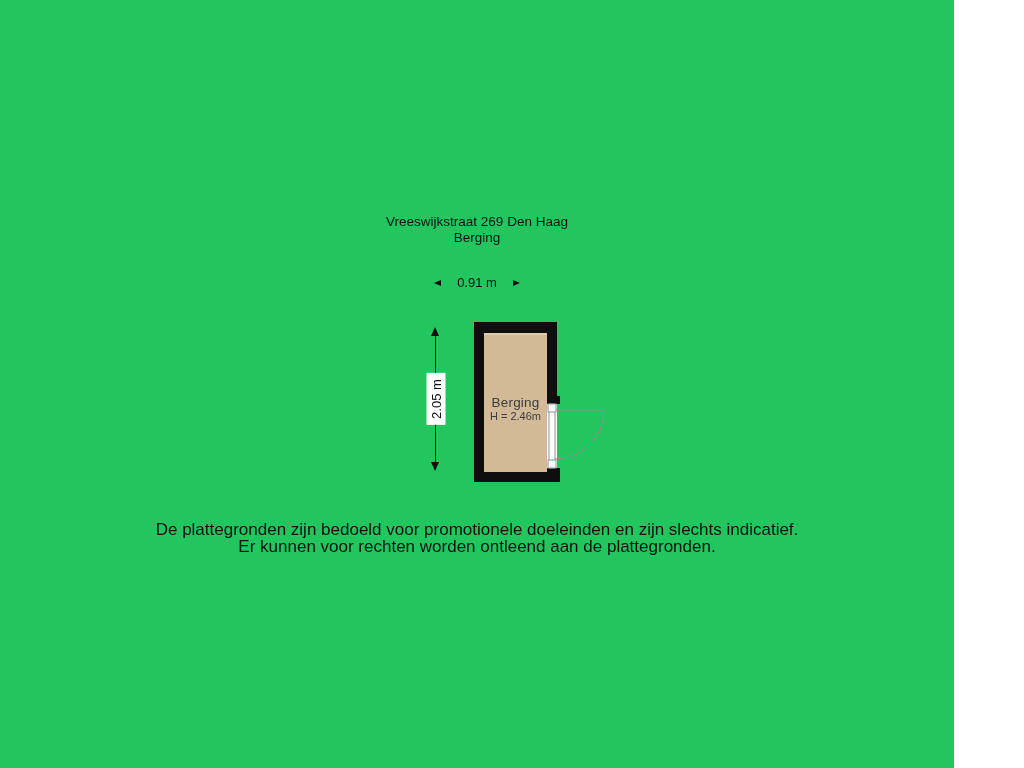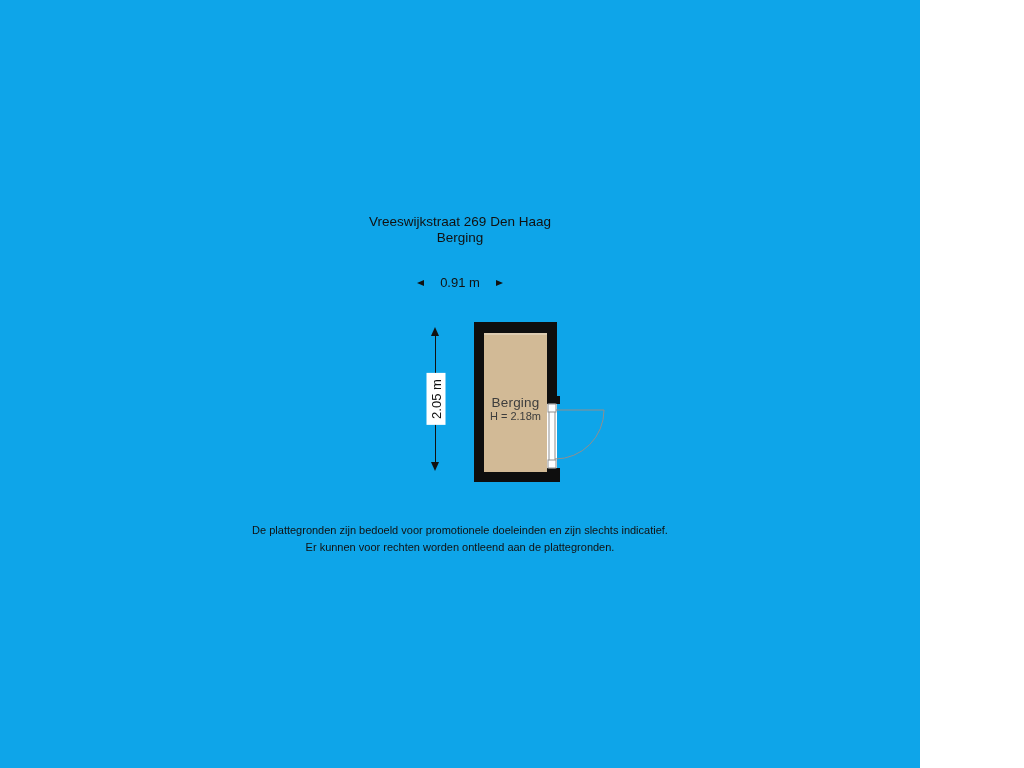--- a/index.html
+++ b/index.html
@@ -6,22 +6,23 @@
     margin: 0;
     padding: 0;
     background: #ffffff;
     font-family: "Liberation Sans", sans-serif;
     color: #111;
   }
   #canvas {
     position: relative;
     width: 920px;
     height: 768px;
-    background: #0ea5e9;
+    background: #22c55e;
     overflow: hidden;
+    padding-left: 34px;
   }
   
   .header {
     position: absolute;
     top: 214px;
     left: 0;
     width: 100%;
     text-align: center;
     font-size: 13.5px;
     line-height: 15.5px;
@@ -141,21 +142,21 @@
     white-space: nowrap;
     color: var(--color-text, #111);
   }
   
   .footer {
     position: absolute;
     top: 522px;
     left: 0;
     width: 100%;
     text-align: center;
-    font-size: 11px;
+    font-size: 17px;
     line-height: 16.5px;
     color: var(--color-text, #111);
   }
 </style>
 </head>
 <body>
 
 <div id="canvas">
 
   <div class="header">
@@ -166,21 +167,21 @@
   <div class="dim-width">
     <span class="tri-left"></span>
     <span>0.91 m</span>
     <span class="tri-right"></span>
   </div>
 
   <div class="plan-walls">
     <div class="plan-floor">
       <div class="room-label">
         <div class="room-name">Berging</div>
-        <div class="room-h">H = 2.18m</div>
+        <div class="room-h">H = 2.46m</div>
       </div>
     </div>
     <div class="door-gap"></div>
   </div>
 
   <svg class="door-svg" viewBox="0 0 69 94">
 
     <rect x="4" y="4" width="13" height="8" fill="#0e0e0e"></rect>
 
     <rect x="4" y="76" width="13" height="14" fill="#0e0e0e"></rect>

